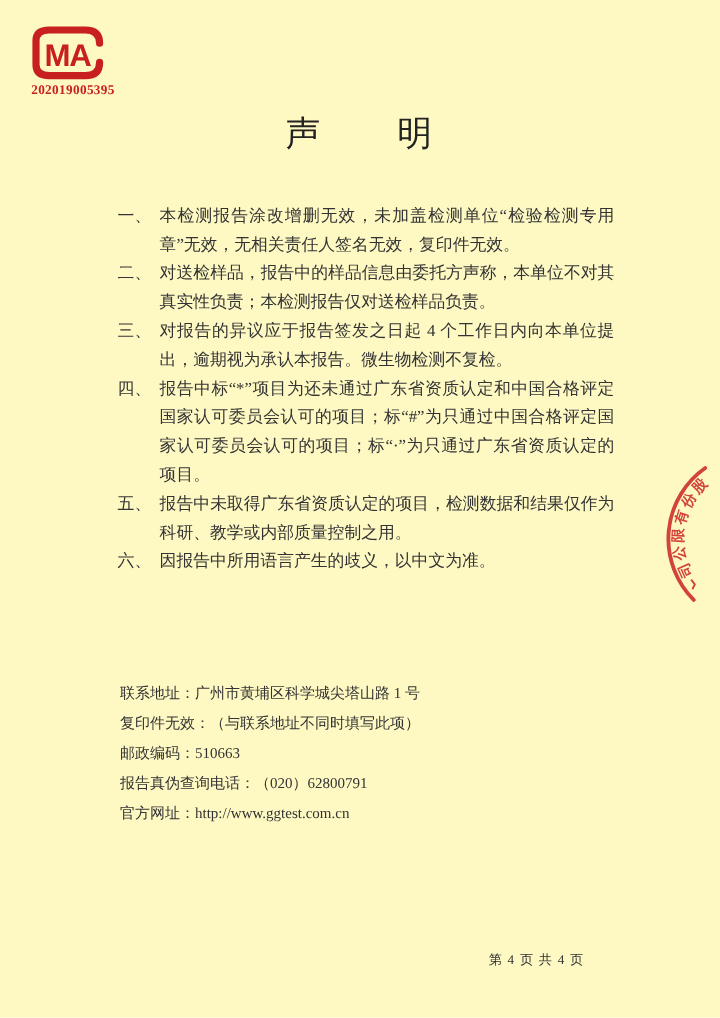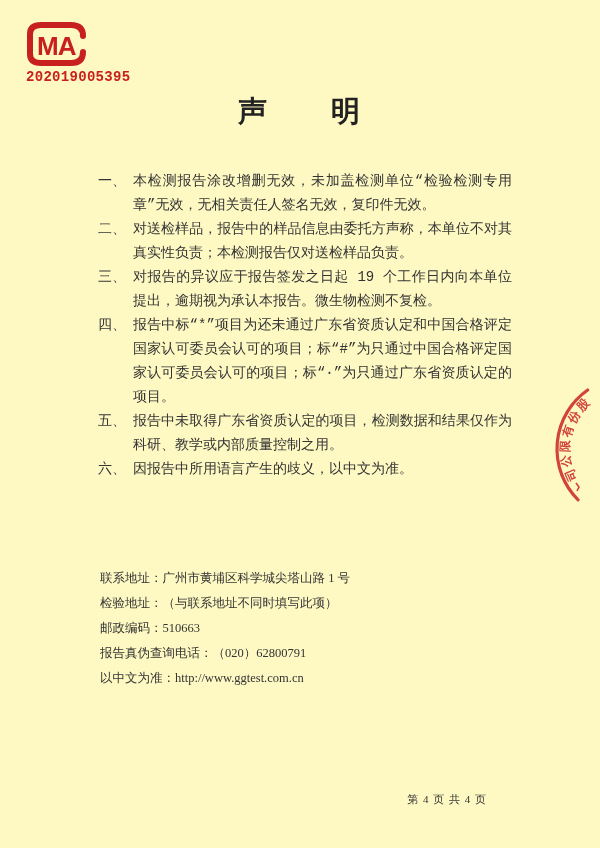--- a/index.html
+++ b/index.html
@@ -6,37 +6,37 @@
   body{
     width:600px;height:848px;background:#ffffff;position:relative;overflow:hidden;
     font-family:"Liberation Serif","DejaVu Serif",serif;color:#333333;
   }
   .page{position:absolute;inset:0;background:#fef9c3;}
 
   
   .cma{position:absolute;left:26px;top:20px;width:80px;}
   .cma svg{display:block;}
   .cma-number{
-    font-family:Liberation Mono, monospace;
-    font-weight:bold;color:#c8201e;font-size:14px;letter-spacing:0.3px;
+    font-family:Liberation Serif, serif;
+    font-weight:bold;color:#c8201e;font-size:11px;letter-spacing:0.3px;
     margin-top:1px;white-space:nowrap;
   }
 
   
   .doc-title{
     position:absolute;top:92px;left:0;width:100%;
-    text-align:center;font-size:29px;font-weight:bold;color:#222;
+    text-align:center;font-size:29px;font-weight:normal;color:#222;
     letter-spacing:2px;white-space:pre;
   }
 
   
   .statements{position:absolute;left:98px;top:169px;width:414px;}
   .stmt{display:flex;font-size:14px;line-height:24px;color:#333;}
   .stmt .num{width:35px;flex:0 0 35px;}
-  .stmt .txt{flex:1;text-align:justify;text-justify:inter-ideograph;font-family:Liberation Mono, monospace;}
+  .stmt .txt{flex:1;text-align:justify;text-justify:inter-ideograph;}
 
   
   .contact{position:absolute;left:100px;top:526px;font-size:12.5px;color:#333;margin-top:40px;}
   .contact .row{height:25px;line-height:25px;white-space:nowrap;}
 
   
   .footer{
     position:absolute;top:792px;right:113px;
     font-size:11px;color:#333;letter-spacing:1px;white-space:nowrap;text-align:center;
   }
@@ -68,51 +68,51 @@
     <div class="stmt">
       <span class="num">一、</span>
       <span class="txt">本检测报告涂改增删无效，未加盖检测单位“检验检测专用章”无效，无相关责任人签名无效，复印件无效。</span>
     </div>
     <div class="stmt">
       <span class="num">二、</span>
       <span class="txt">对送检样品，报告中的样品信息由委托方声称，本单位不对其真实性负责；本检测报告仅对送检样品负责。</span>
     </div>
     <div class="stmt">
       <span class="num">三、</span>
-      <span class="txt">对报告的异议应于报告签发之日起 19 个工作日内向本单位提出，逾期视为承认本报告。微生物检测不复检。</span>
+      <span class="txt">对报告的异议应于报告签发之日起 4 个工作日内向本单位提出，逾期视为承认本报告。微生物检测不复检。</span>
     </div>
     <div class="stmt">
       <span class="num">四、</span>
       <span class="txt">报告中标“*”项目为还未通过广东省资质认定和中国合格评定国家认可委员会认可的项目；标“#”为只通过中国合格评定国家认可委员会认可的项目；标“·”为只通过广东省资质认定的项目。</span>
     </div>
     <div class="stmt">
       <span class="num">五、</span>
       <span class="txt">报告中未取得广东省资质认定的项目，检测数据和结果仅作为科研、教学或内部质量控制之用。</span>
     </div>
     <div class="stmt">
       <span class="num">六、</span>
       <span class="txt">因报告中所用语言产生的歧义，以中文为准。</span>
     </div>
   </div>
 
   <div class="contact">
     <div class="row">
       <span>联系地址：</span><span>广州市黄埔区科学城尖塔山路 1 号</span>
     </div>
     <div class="row">
-      <span>检验地址：</span><span>（与联系地址不同时填写此项）</span>
+      <span>复印件无效：</span><span>（与联系地址不同时填写此项）</span>
     </div>
     <div class="row">
       <span>邮政编码：</span><span>510663</span>
     </div>
     <div class="row">
       <span>报告真伪查询电话：</span><span>（020）62800791</span>
     </div>
     <div class="row">
-      <span>以中文为准：</span><span>http://www.ggtest.com.cn</span>
+      <span>官方网址：</span><span>http://www.ggtest.com.cn</span>
     </div>
   </div>
 
   <div class="footer">第 4 页 共 4 页</div>
 
   <div class="stamp">
     <svg width="60" height="180" viewBox="0 0 60 180">
       <g opacity="0.88" fill="#cc2a28">
         <path d="M 47.7 35 A 72 72 0 0 0 38.1 144.9" fill="none" stroke="#cc2a28" stroke-width="3.2" stroke-linecap="round"></path>
         <text transform="translate(43,50) rotate(-46)" text-anchor="middle" dominant-baseline="central">股</text>

